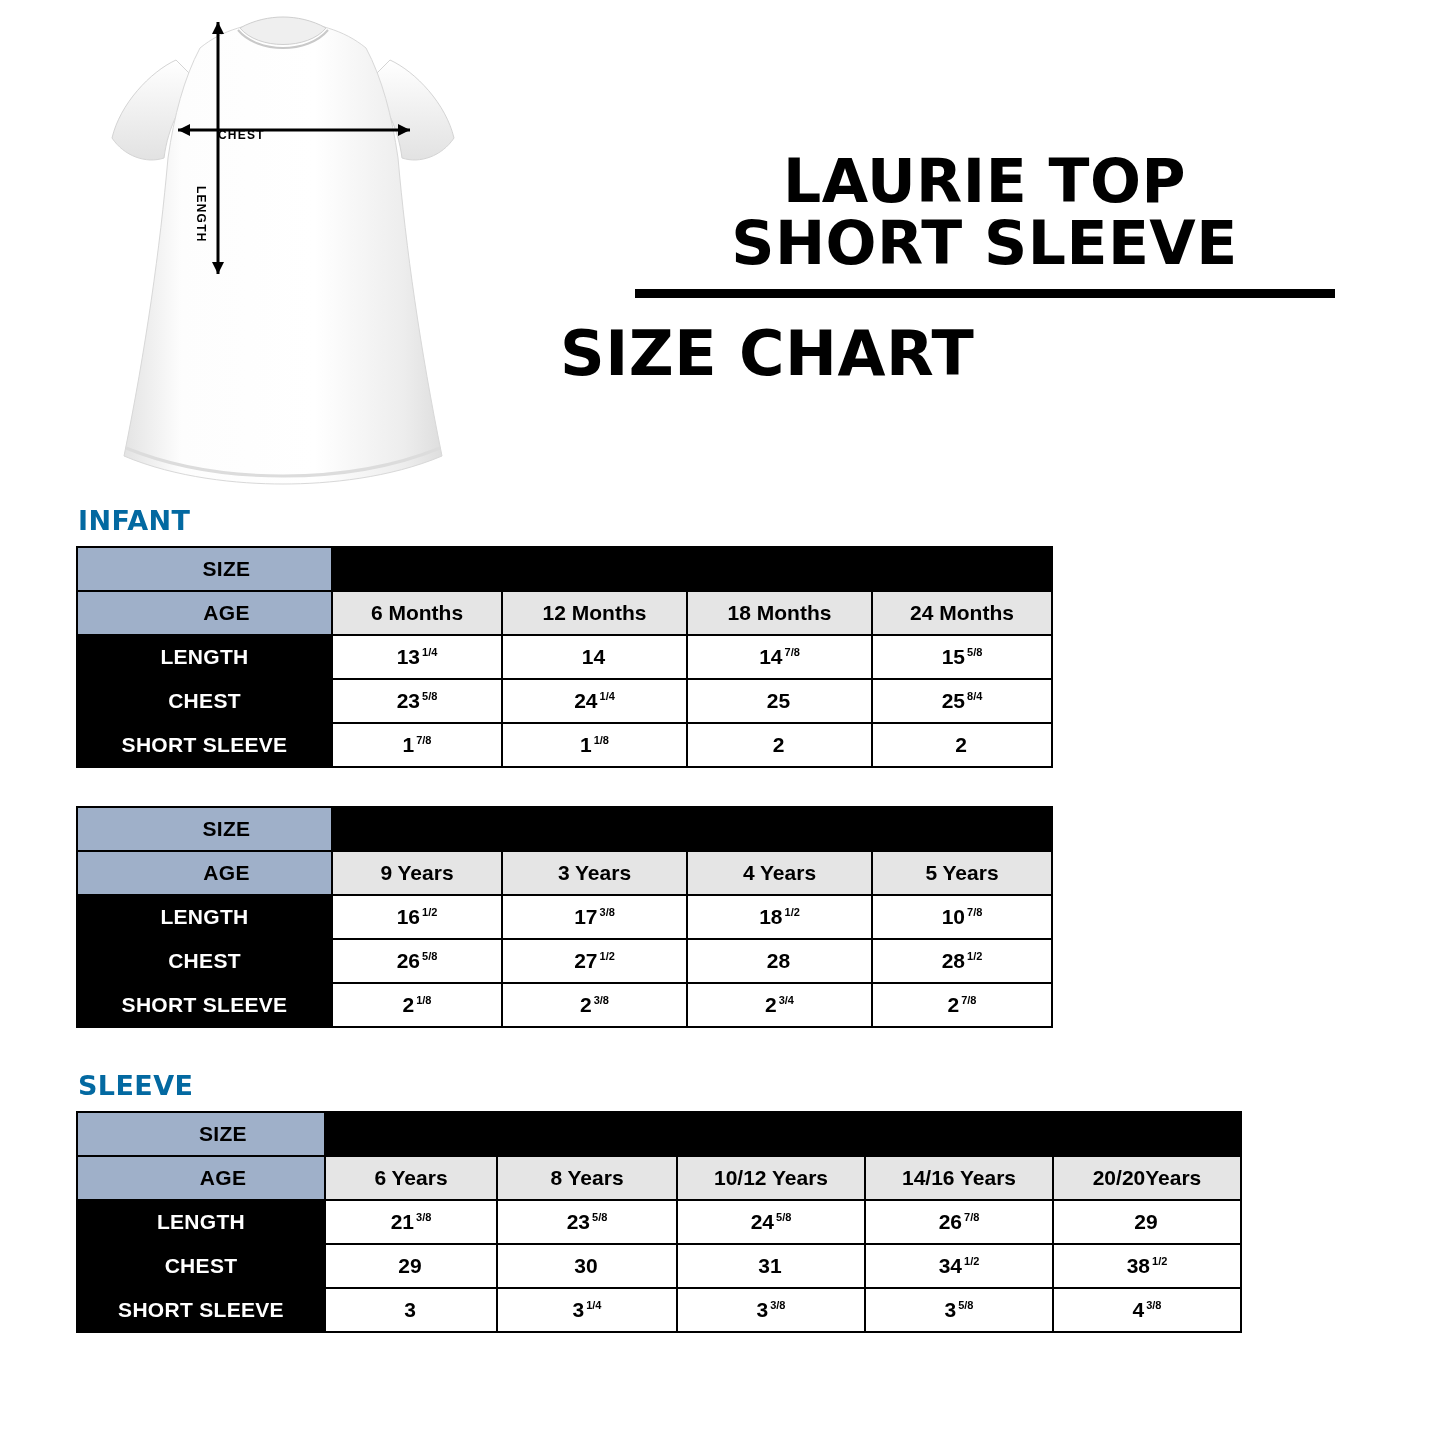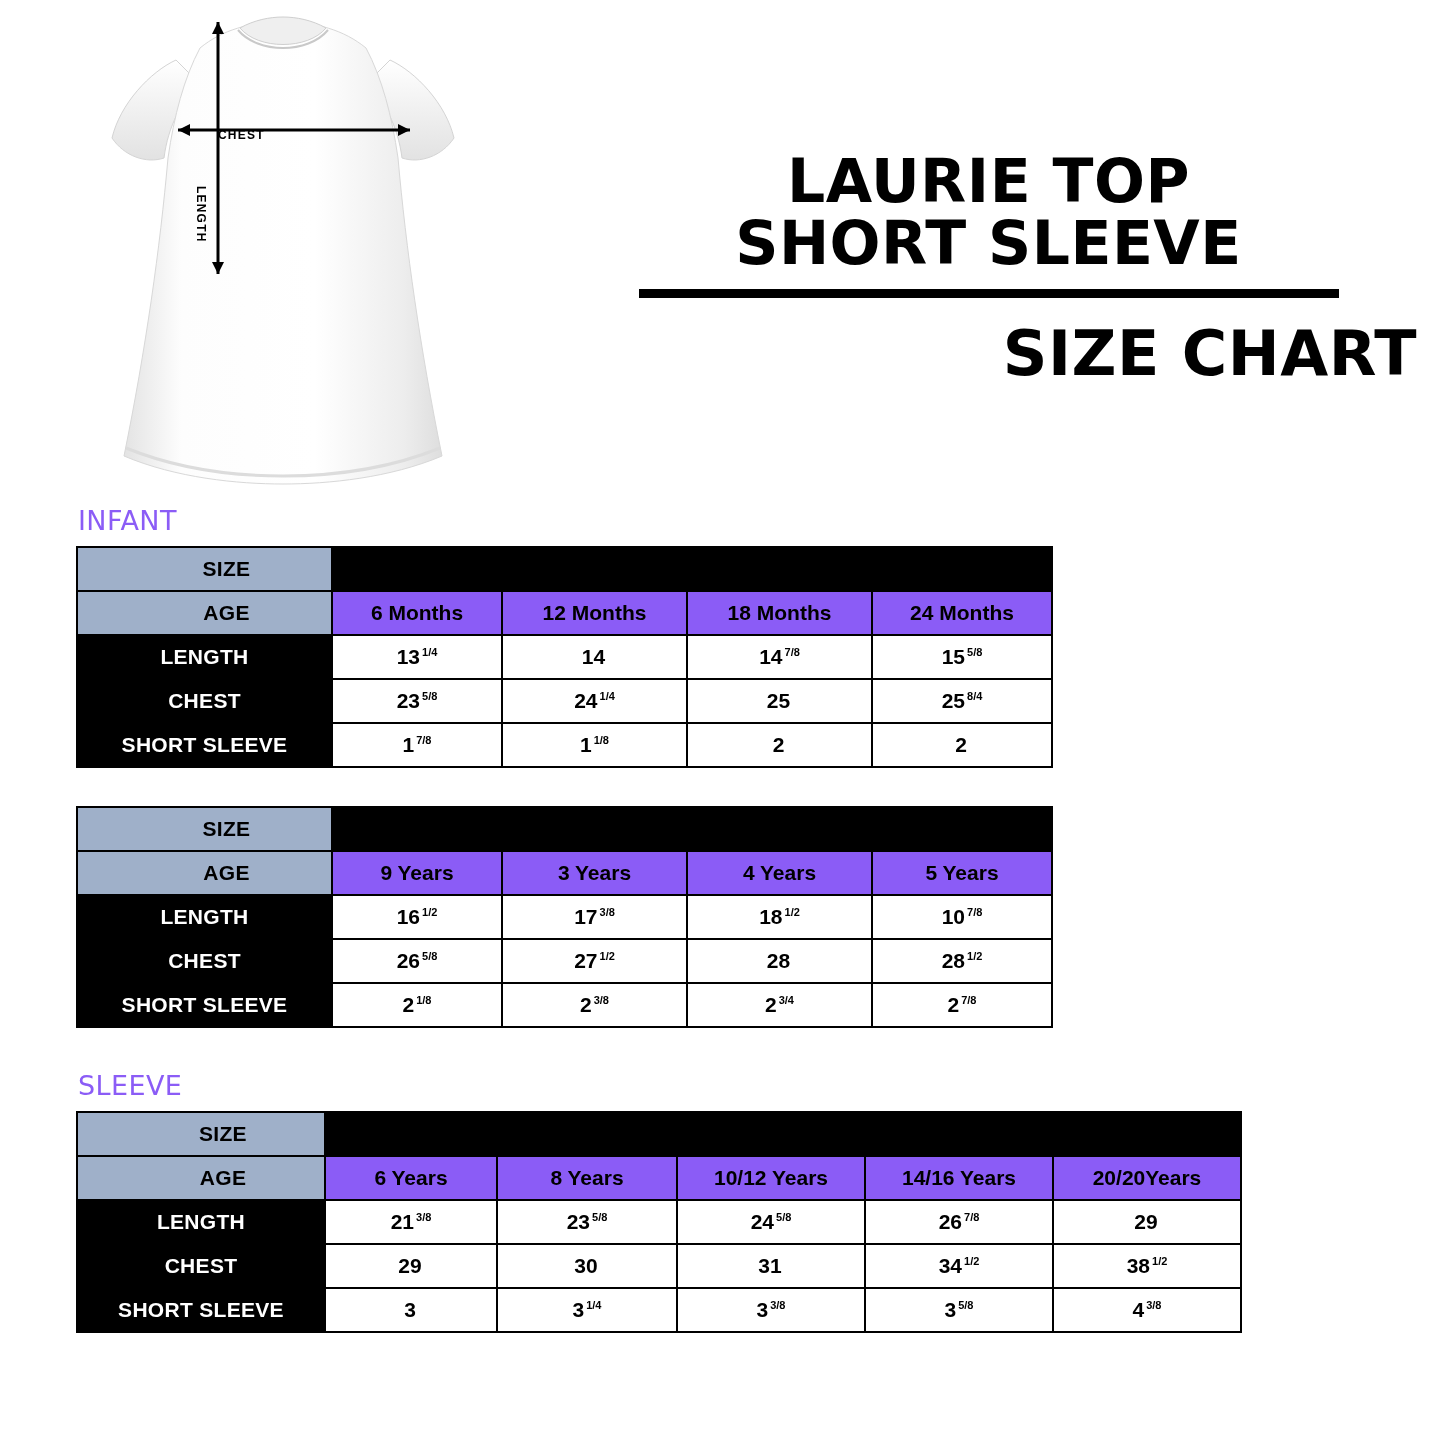--- a/index.html
+++ b/index.html
@@ -53,21 +53,21 @@
   .label-length {
     left: 208px;
     top: 186px;
     transform: rotate(90deg);
     transform-origin: left top;
   }
 
   .title-wrap {
     flex: 1 1 auto;
     padding-top: 150px;
-    padding-right: 28px;
+    padding-right: 36px;
     text-align: center;
   }
   .main-title {
     font-family: "DejaVu Sans", sans-serif;
     font-weight: bold;
     font-size: 60px;
     line-height: 1.04;
     letter-spacing: 0.5px;
     color: #000;
     text-align: center;
@@ -77,35 +77,35 @@
     background: #000;
     margin: 14px auto 10px auto;
     width: 700px;
   }
   .sub-title {
     font-family: "DejaVu Sans", sans-serif;
     font-weight: bold;
     font-size: 62px;
     letter-spacing: 0.5px;
     color: #000;
-    text-align: right;
+    text-align: left;
     line-height: 1.05;
     margin-top: 23px;
   }
 
   
   .block {
     padding: 0 0 0 76px;
   }
   .block-title {
     font-family: "DejaVu Sans", sans-serif;
-    font-weight: normal;
+    font-weight: bold;
     font-size: 27px;
     letter-spacing: 0.4px;
-    color: #8b5cf6;
+    color: #0369a1;
     margin: 0 0 10px 2px;
   }
   table.size-table {
     border-collapse: collapse;
     table-layout: fixed;
   }
   table.size-table td {
     border: 2px solid #000;
     height: 44px;
     text-align: center;
@@ -131,21 +131,21 @@
   td.rowhead.black {
     background: #000;
     color: #ffffff;
   }
   td.colhead {
     background: #000;
     color: #ffffff;
     font-size: 24px;
   }
   td.agecell {
-    background: #8b5cf6;
+    background: #e5e5e5;
     color: #000;
     font-size: 21px;
   }
   td.val {
     background: #ffffff;
   }
   sup.frac {
     font-size: 11px;
     font-weight: bold;
     vertical-align: super;

